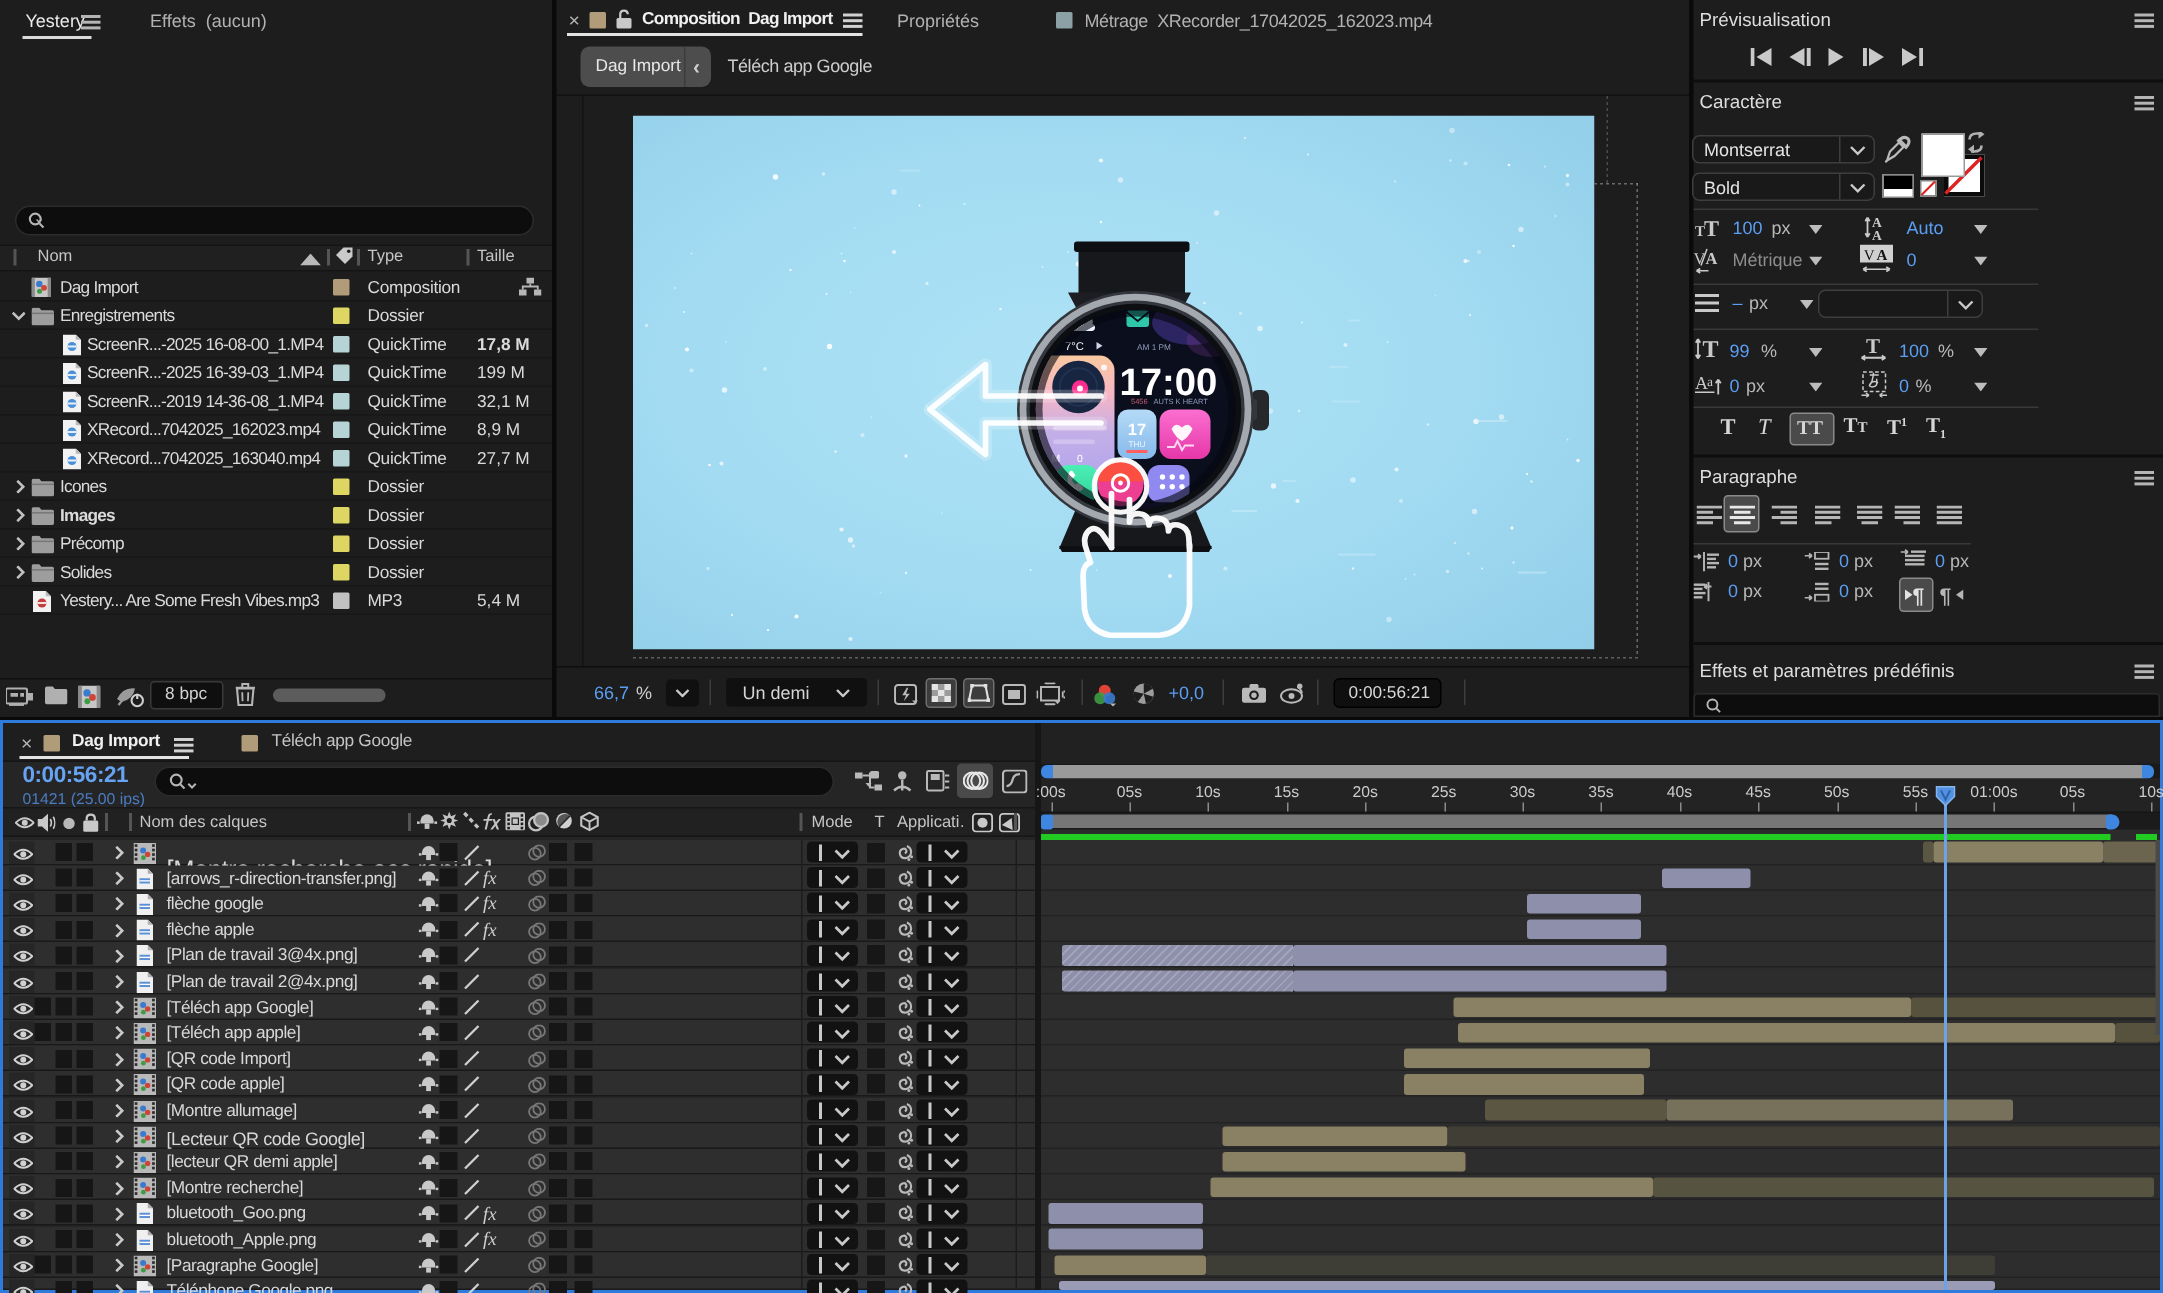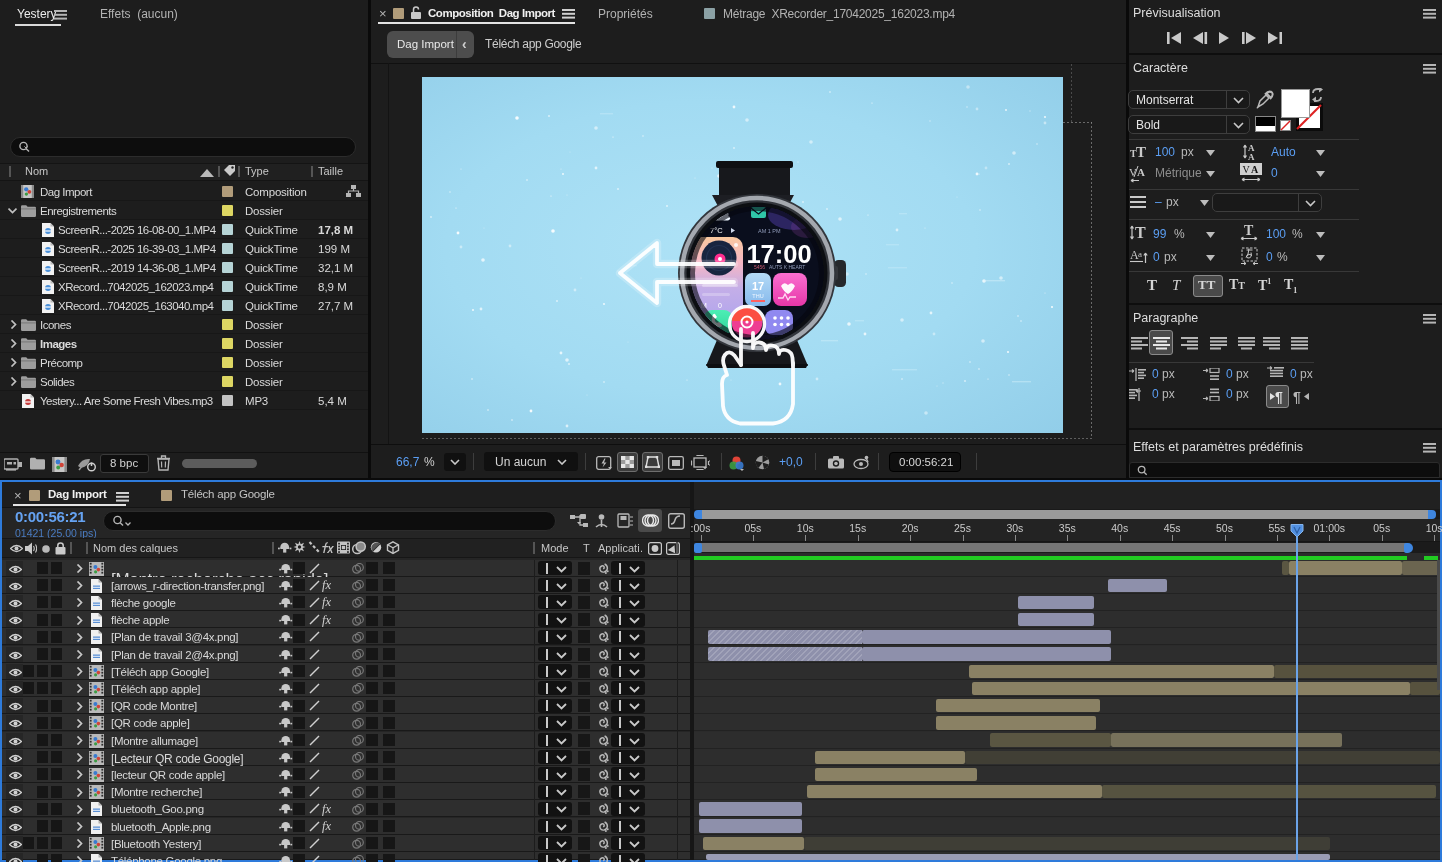--- a/index.html
+++ b/index.html
@@ -490,21 +490,21 @@
 <div class="a" style="left:1071px;top:64px;width:1px;height:58px;background:repeating-linear-gradient(180deg,#777 0 2px,transparent 2px 4px);opacity:.5"></div>
 
 <div class="a" style="left:396px;top:455px;color:#5b9ef3;font-size:12px">66,7</div>
 <div class="a" style="left:424px;top:455px;color:#cfcfcf;font-size:12px">%</div>
 <div class="a" style="left:444px;top:453px;width:22px;height:18px;background:#101010;border-radius:3px"></div>
 <svg class="a" style="left:450px;top:459px" width="10" height="6">
       <path d="M1 1 L5 5 L9 1" stroke="#c9c9c9" stroke-width="1.6" fill="none"></path>
     </svg>
 <div class="a" style="left:473px;top:453px;width:1px;height:17px;background:#3d3d3d"></div>
 <div class="a" style="left:484px;top:452px;width:94px;height:19px;background:#101010;border-radius:3px"></div>
-<div class="a" style="left:495px;top:455px;color:#d5d5d5;font-size:12px">Un aucun</div>
+<div class="a" style="left:495px;top:455px;color:#d5d5d5;font-size:12px">Un demi</div>
 <svg class="a" style="left:557px;top:459px" width="10" height="6">
       <path d="M1 1 L5 5 L9 1" stroke="#c9c9c9" stroke-width="1.6" fill="none"></path>
     </svg>
 <div class="a" style="left:585px;top:453px;width:1px;height:17px;background:#3d3d3d"></div>
 <svg class="a" style="left:596px;top:456px" width="17" height="15" viewBox="0 0 17 15">
       <rect x="0.7" y="0.7" width="14" height="12.6" rx="2" fill="none" stroke="#b9b9b9" stroke-width="1.3"></rect>
       <path d="M8.5 2.5 L5.5 7.5 L8 7.5 L6.5 11.5 L10.5 6.5 L8 6.5 L9.5 2.5 Z" fill="#b9b9b9"></path>
       <path d="M12 11 l2 2 l2 -2" fill="#b9b9b9"></path>
     </svg>
 <div class="a" style="left:617px;top:452px;width:21px;height:20px;background:#3c3c3c;border:1px solid #6e6e6e;border-radius:3px"></div>
@@ -1423,21 +1423,21 @@
         <rect x="0.8" y="9.8" width="1.8" height="1.8"></rect>
         <rect x="12.4" y="0.8" width="1.8" height="1.8"></rect>
         <rect x="12.4" y="3.8" width="1.8" height="1.8"></rect>
         <rect x="12.4" y="6.8" width="1.8" height="1.8"></rect>
         <rect x="12.4" y="9.8" width="1.8" height="1.8"></rect>
       </g>
       <circle cx="6.4" cy="5" r="2" fill="#3a7bd0"></circle>
       <circle cx="9.4" cy="7.6" r="1.8" fill="#d04438"></circle>
       <circle cx="6.6" cy="9.8" r="1.6" fill="#3d9c44"></circle>
     </svg>
-<div class="a" style="left:111px;top:700.1px;font-size:11.5px;color:#d8d8d8;font-weight:400;white-space:nowrap;letter-spacing:-0.3px">[QR code Montre]</div>
+<div class="a" style="left:111px;top:700.1px;font-size:11.5px;color:#d8d8d8;font-weight:400;white-space:nowrap;letter-spacing:-0.3px">[QR code Import]</div>
 <svg class="a" style="left:279px;top:700.1px" width="14" height="12" viewBox="0 0 14 12">
       <g fill="#c9c9c9">
         <path d="M2.3 5.4 A4.4 4.4 0 0 1 11.1 5.4 L11.1 7 L2.3 7 Z"></path>
         <rect x="5.1" y="7" width="3.2" height="3.4"></rect>
         <rect x="0.2" y="5.8" width="1.8" height="1.6"></rect>
         <rect x="11.4" y="5.8" width="1.8" height="1.6"></rect>
       </g>
     </svg>
 <div class="a" style="left:293px;top:699.6px;width:11.5px;height:12px;background:#161616"></div>
 <svg class="a" style="left:309px;top:700.1px" width="11" height="11">
@@ -1671,21 +1671,21 @@
         <rect x="0.8" y="9.8" width="1.8" height="1.8"></rect>
         <rect x="12.4" y="0.8" width="1.8" height="1.8"></rect>
         <rect x="12.4" y="3.8" width="1.8" height="1.8"></rect>
         <rect x="12.4" y="6.8" width="1.8" height="1.8"></rect>
         <rect x="12.4" y="9.8" width="1.8" height="1.8"></rect>
       </g>
       <circle cx="6.4" cy="5" r="2" fill="#3a7bd0"></circle>
       <circle cx="9.4" cy="7.6" r="1.8" fill="#d04438"></circle>
       <circle cx="6.6" cy="9.8" r="1.6" fill="#3d9c44"></circle>
     </svg>
-<div class="a" style="left:111px;top:768.9px;font-size:11.5px;color:#d8d8d8;font-weight:400;white-space:nowrap;letter-spacing:-0.3px">[lecteur QR code apple]</div>
+<div class="a" style="left:111px;top:768.9px;font-size:11.5px;color:#d8d8d8;font-weight:400;white-space:nowrap;letter-spacing:-0.3px">[lecteur QR demi apple]</div>
 <svg class="a" style="left:279px;top:768.9px" width="14" height="12" viewBox="0 0 14 12">
       <g fill="#c9c9c9">
         <path d="M2.3 5.4 A4.4 4.4 0 0 1 11.1 5.4 L11.1 7 L2.3 7 Z"></path>
         <rect x="5.1" y="7" width="3.2" height="3.4"></rect>
         <rect x="0.2" y="5.8" width="1.8" height="1.6"></rect>
         <rect x="11.4" y="5.8" width="1.8" height="1.6"></rect>
       </g>
     </svg>
 <div class="a" style="left:293px;top:768.4px;width:11.5px;height:12px;background:#161616"></div>
 <svg class="a" style="left:309px;top:768.9px" width="11" height="11">
@@ -1902,21 +1902,21 @@
         <rect x="0.8" y="9.8" width="1.8" height="1.8"></rect>
         <rect x="12.4" y="0.8" width="1.8" height="1.8"></rect>
         <rect x="12.4" y="3.8" width="1.8" height="1.8"></rect>
         <rect x="12.4" y="6.8" width="1.8" height="1.8"></rect>
         <rect x="12.4" y="9.8" width="1.8" height="1.8"></rect>
       </g>
       <circle cx="6.4" cy="5" r="2" fill="#3a7bd0"></circle>
       <circle cx="9.4" cy="7.6" r="1.8" fill="#d04438"></circle>
       <circle cx="6.6" cy="9.8" r="1.6" fill="#3d9c44"></circle>
     </svg>
-<div class="a" style="left:111px;top:837.7px;font-size:11.5px;color:#d8d8d8;font-weight:400;white-space:nowrap;letter-spacing:-0.3px">[Bluetooth Yestery]</div>
+<div class="a" style="left:111px;top:837.7px;font-size:11.5px;color:#d8d8d8;font-weight:400;white-space:nowrap;letter-spacing:-0.3px">[Paragraphe Google]</div>
 <svg class="a" style="left:279px;top:837.7px" width="14" height="12" viewBox="0 0 14 12">
       <g fill="#c9c9c9">
         <path d="M2.3 5.4 A4.4 4.4 0 0 1 11.1 5.4 L11.1 7 L2.3 7 Z"></path>
         <rect x="5.1" y="7" width="3.2" height="3.4"></rect>
         <rect x="0.2" y="5.8" width="1.8" height="1.6"></rect>
         <rect x="11.4" y="5.8" width="1.8" height="1.6"></rect>
       </g>
     </svg>
 <div class="a" style="left:293px;top:837.2px;width:11.5px;height:12px;background:#161616"></div>
 <svg class="a" style="left:309px;top:837.7px" width="11" height="11">

